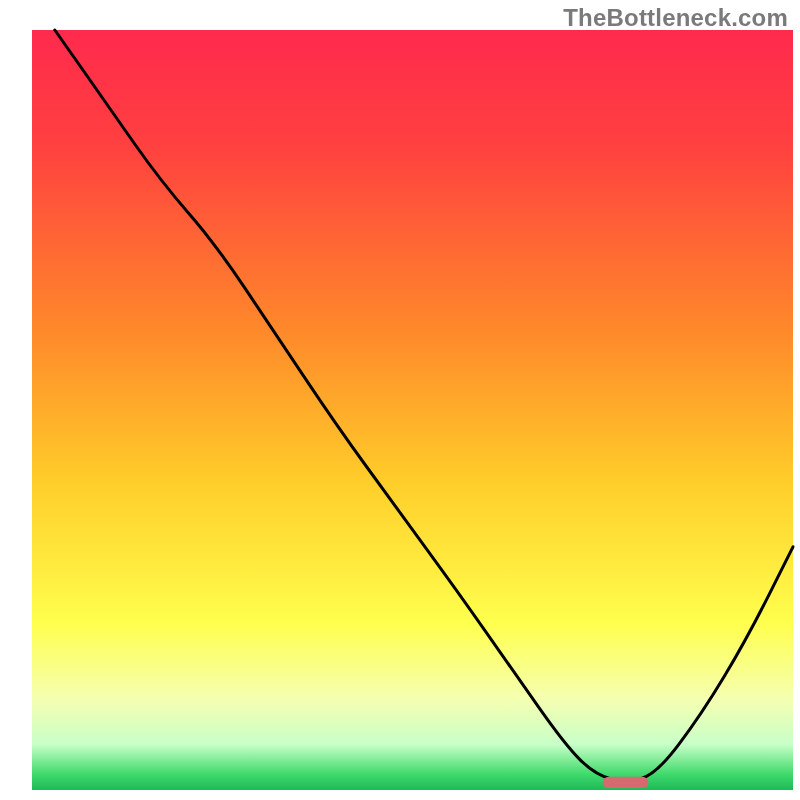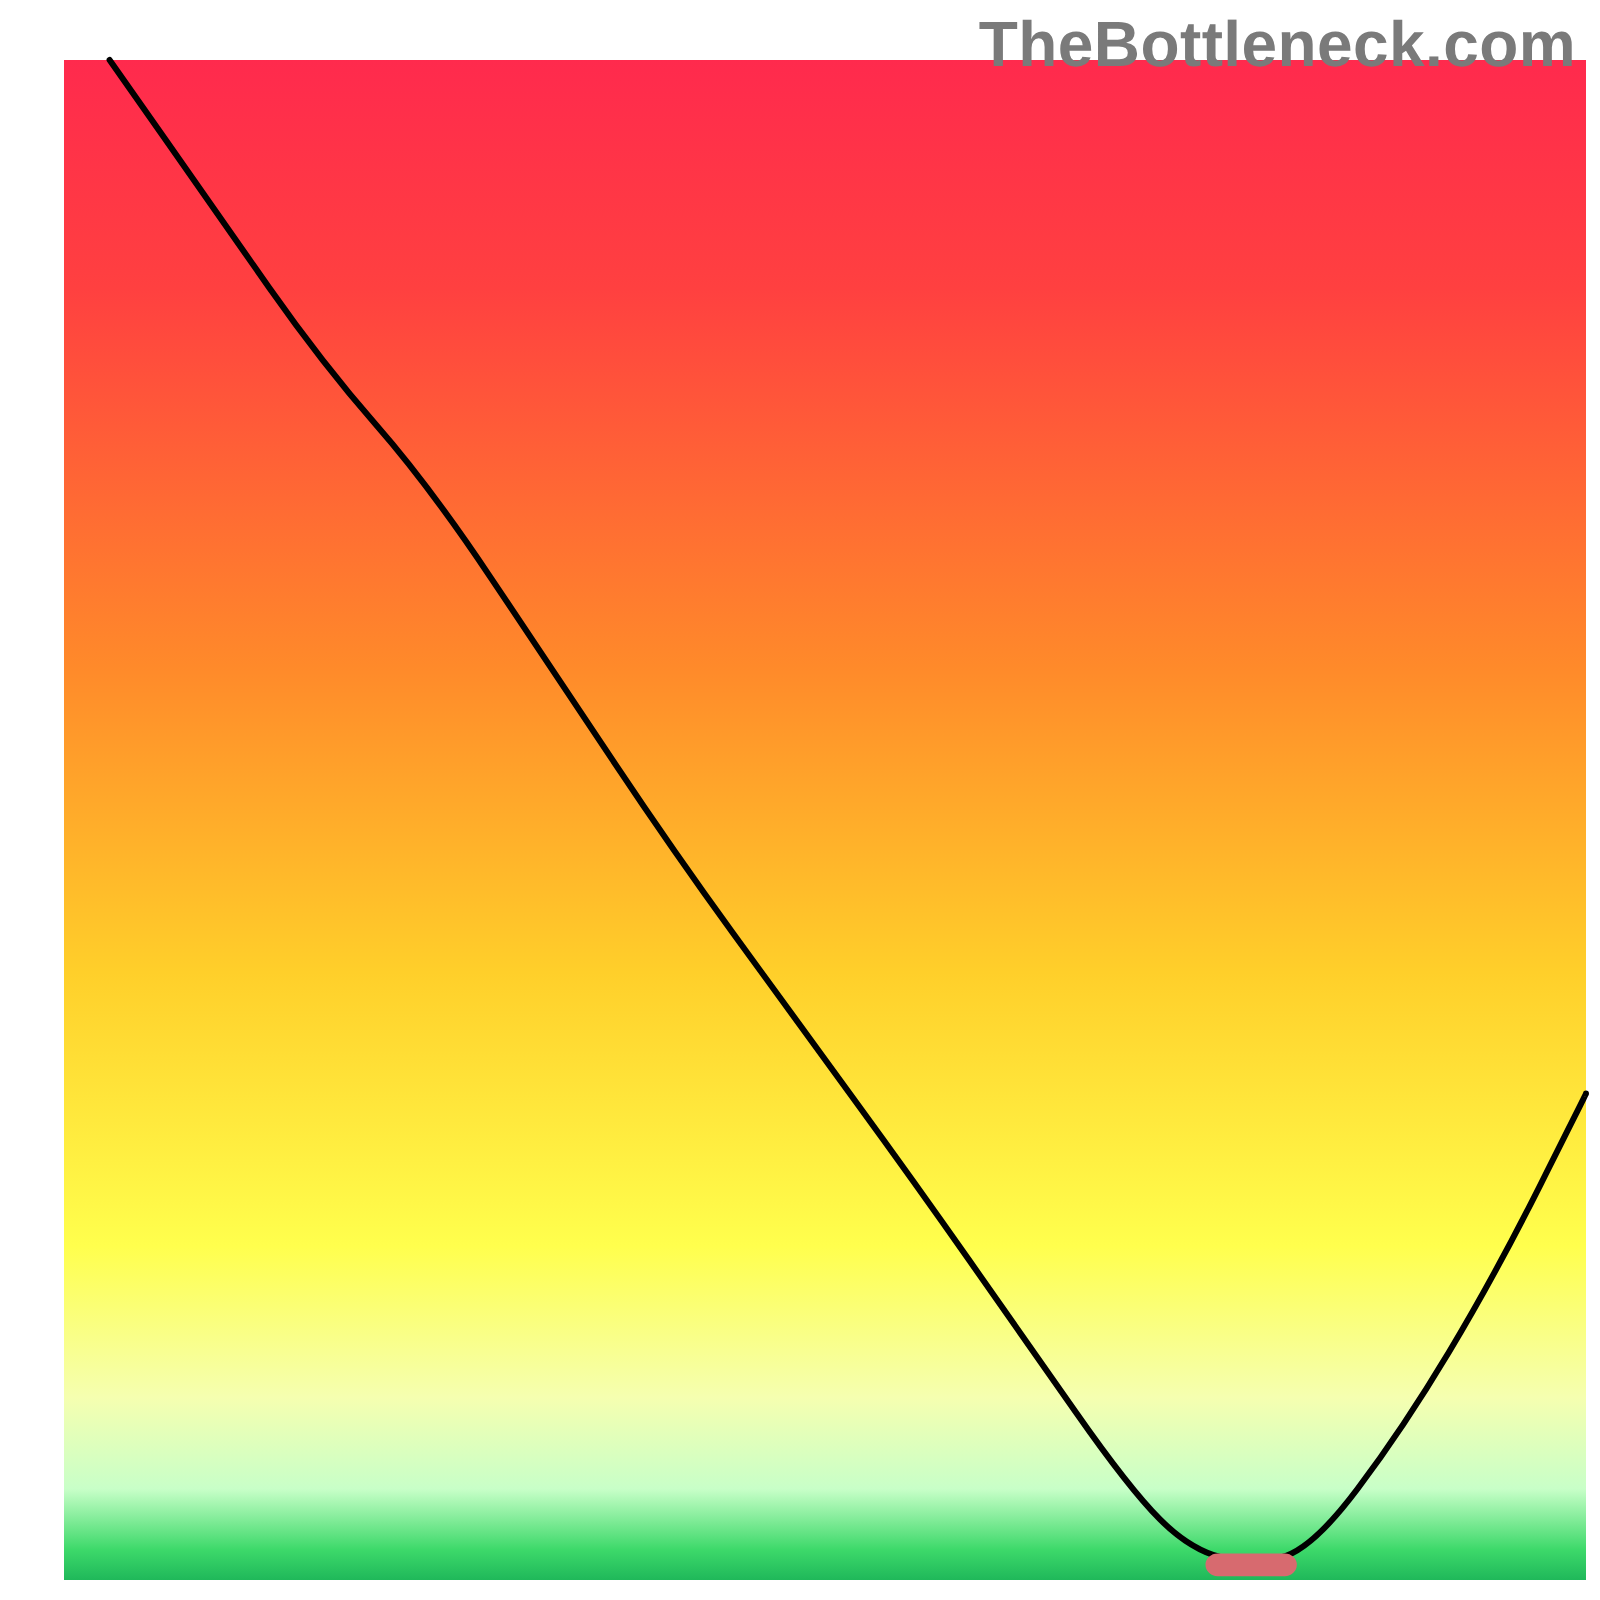--- a/index.html
+++ b/index.html
@@ -13,21 +13,21 @@
   }
   .canvas {
     position: relative;
     width: 800px;
     height: 800px;
   }
   .watermark {
     position: absolute;
     top: 4px;
     right: 12px;
-    font-size: 32px;
+    font-size: 24px;
     font-weight: 600;
     color: #7a7a7a;
     letter-spacing: 0.2px;
     z-index: 10;
   }
   svg.chart {
     position: absolute;
     left: 0;
     top: 0;
     width: 800px;

